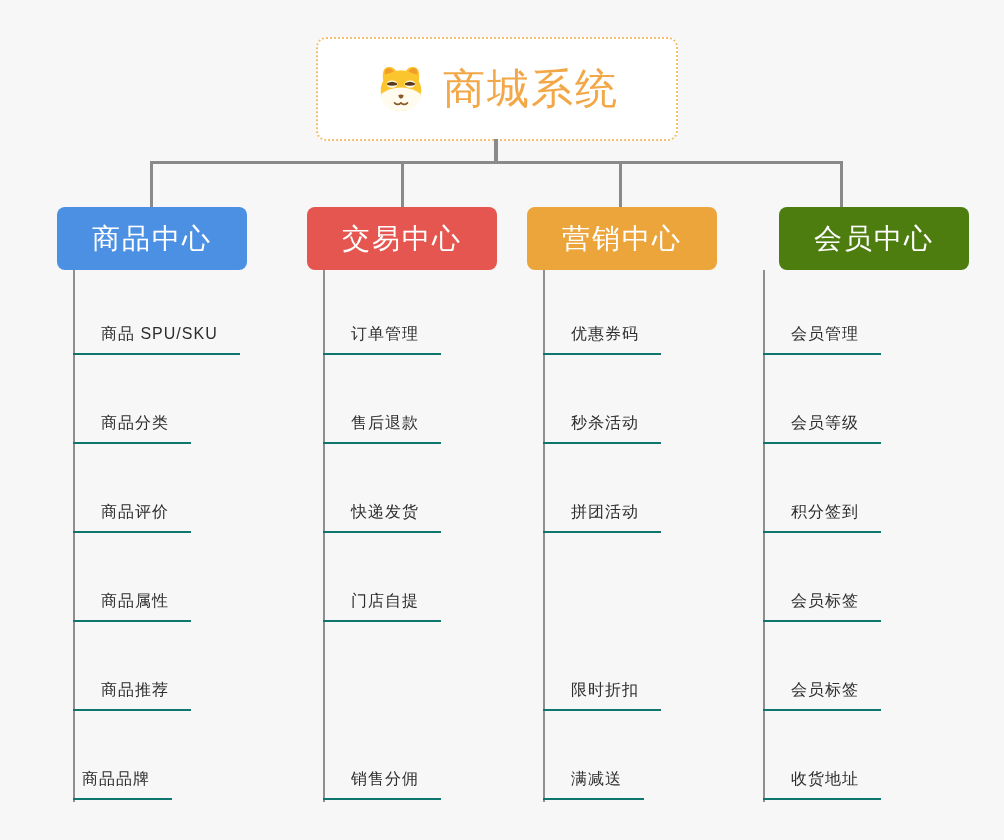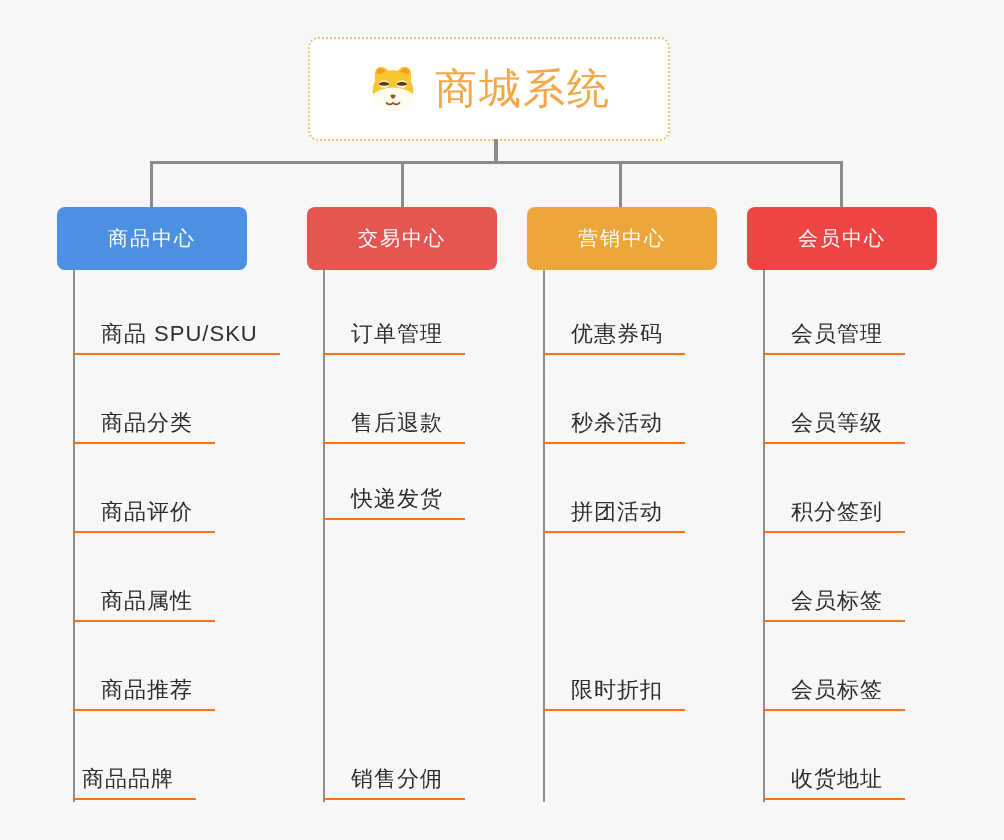--- a/index.html
+++ b/index.html
@@ -10,21 +10,21 @@
     overflow: hidden;
   }
   .canvas {
     position: relative;
     width: 1004px; height: 840px;
   }
 
   
   .root-node {
     position: absolute;
-    left: 308px; top: 37px;
+    left: 316px; top: 37px;
     width: 362px; height: 104px;
     background: #ffffff;
     border: 2px dotted #f3c06e;
     border-radius: 10px;
     box-sizing: border-box;
     display: flex;
     align-items: center;
     justify-content: center;
     gap: 16px;
   }
@@ -60,40 +60,40 @@
   .branch-header {
     position: absolute;
     left: 0; top: 0;
     width: 190px; height: 63px;
     border-radius: 8px;
     box-sizing: border-box;
     display: flex;
     align-items: center;
     justify-content: center;
     color: #ffffff;
-    font-size: 20px;
+    font-size: 28px;
     letter-spacing: 2px;
     cursor: pointer;
   }
   .trunk {
     position: absolute;
     left: 16px; top: 63px;
     width: 2px; height: 532px;
     background: #8f8f8f;
   }
   .sub-item {
     position: absolute;
     left: 16px;
     height: 34px;
     line-height: 34px;
     padding: 0 22px 2px 28px;
-    border-bottom: 2px solid #f97316;
+    border-bottom: 2px solid #0f766e;
     width: fit-content;
     white-space: nowrap;
-    font-size: 22px;
+    font-size: 16px;
     color: #2d2d2d;
     letter-spacing: 1px;
     cursor: pointer;
   }
 </style>
 </head>
 <body>
 
 <div class="canvas">
 
@@ -136,33 +136,35 @@
       <div class="sub-item" style="top: 288px;">商品评价</div>
       <div class="sub-item" style="top: 377px;">商品属性</div>
       <div class="sub-item" style="top: 466px;">商品推荐</div>
       <div class="sub-item" style="top: 555px; padding-left: 9px;">商品品牌</div>
     </div>
     <div class="branch-col col-1">
       <div class="branch-header" style="background: rgb(228, 86, 79);">交易中心</div>
       <div class="trunk"></div>
       <div class="sub-item" style="top: 110px;">订单管理</div>
       <div class="sub-item" style="top: 199px;">售后退款</div>
-      <div class="sub-item" style="top: 275px;">快递发货</div>
+      <div class="sub-item" style="top: 288px;">快递发货</div>
+      <div class="sub-item" style="top: 377px;">门店自提</div>
       <div class="sub-item" style="top: 555px;">销售分佣</div>
     </div>
     <div class="branch-col col-2">
       <div class="branch-header" style="background: rgb(236, 165, 59);">营销中心</div>
       <div class="trunk"></div>
       <div class="sub-item" style="top: 110px;">优惠券码</div>
       <div class="sub-item" style="top: 199px;">秒杀活动</div>
       <div class="sub-item" style="top: 288px;">拼团活动</div>
       <div class="sub-item" style="top: 466px;">限时折扣</div>
+      <div class="sub-item" style="top: 555px;">满减送</div>
     </div>
     <div class="branch-col col-3">
-      <div class="branch-header" style="background: #ef4444;">会员中心</div>
+      <div class="branch-header" style="background: #4d7c0f; margin-left: 32px;">会员中心</div>
       <div class="trunk"></div>
       <div class="sub-item" style="top: 110px;">会员管理</div>
       <div class="sub-item" style="top: 199px;">会员等级</div>
       <div class="sub-item" style="top: 288px;">积分签到</div>
       <div class="sub-item" style="top: 377px; padding-left: 28px;">会员标签</div>
       <div class="sub-item" style="top: 466px;">会员标签</div>
       <div class="sub-item" style="top: 555px;">收货地址</div>
     </div>
   </div>
 

